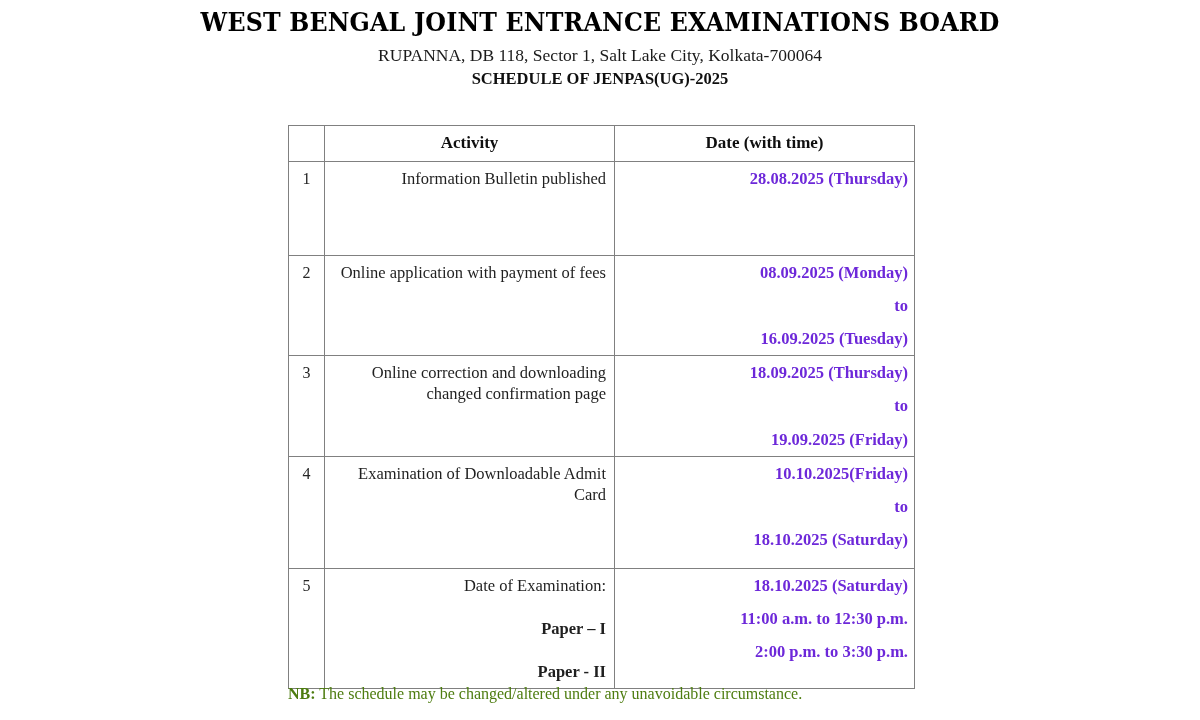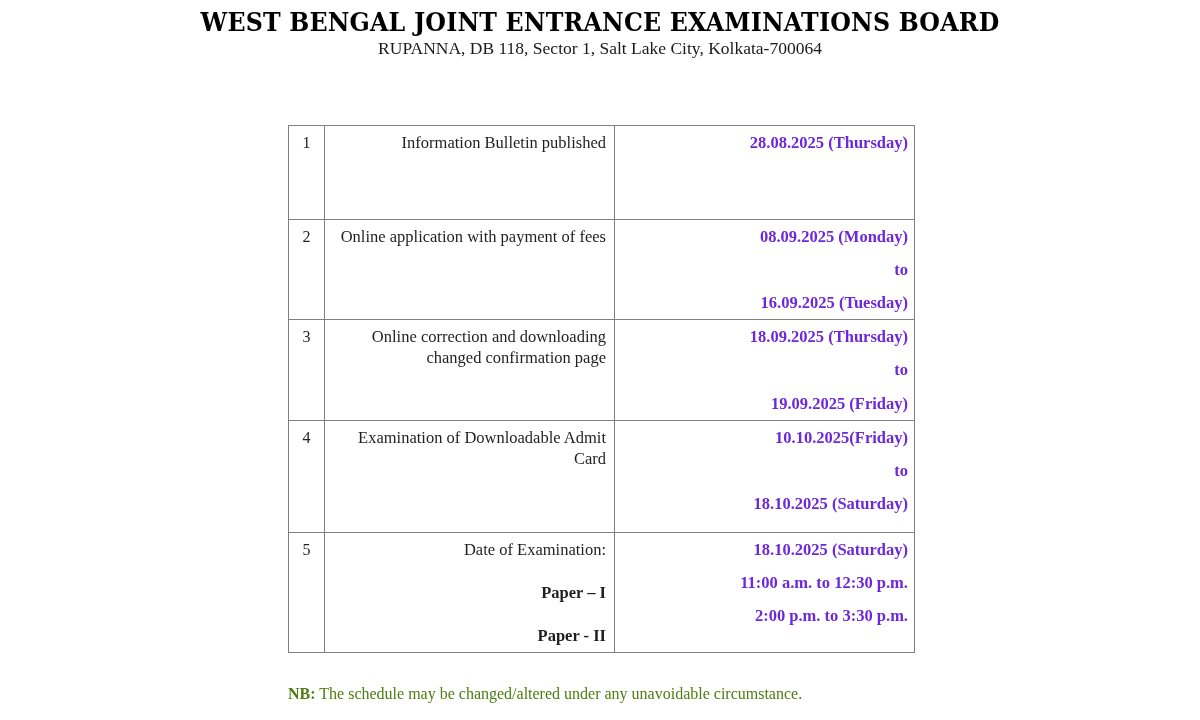--- a/index.html
+++ b/index.html
@@ -29,21 +29,21 @@
     line-height: 1.12;
     color: #000000;
     transform: scaleX(0.93);
     transform-origin: center;
   }
   .org-address {
     font-family: "Liberation Serif", "DejaVu Serif", serif;
     font-size: 17.5px;
     line-height: 1.35;
     color: #1a1a1a;
-    margin-top: 0;
+    margin-top: 7px;
   }
   .schedule-title {
     font-family: "Liberation Serif", "DejaVu Serif", serif;
     font-weight: bold;
     font-size: 16.5px;
     line-height: 1.3;
     color: #0f0f0f;
     margin-top: 1px;
   }
 
@@ -129,30 +129,42 @@
     white-space: nowrap;
   }
   .nb-note .nb-label { font-weight: bold; }
 </style>
 </head>
 <body>
 
 <div class="doc-header">
   <div class="org-title">WEST BENGAL JOINT ENTRANCE EXAMINATIONS BOARD</div>
   <div class="org-address">RUPANNA, DB 118, Sector 1, Salt Lake City, Kolkata-700064</div>
+  <div class="schedule-title">SCHEDULE OF JENPAS(UG)-2025</div>
 </div>
 
 <div class="table-wrap">
   <table class="schedule">
     <colgroup>
       <col class="c-num">
       <col class="c-act">
       <col class="c-date">
     </colgroup>
     <tbody id="table-body">
+      <tr class="head-row">
+        <td>
+          <div class="hdr-text"></div>
+        </td>
+        <td>
+          <div class="hdr-text">Activity</div>
+        </td>
+        <td>
+          <div class="hdr-text">Date (with time)</div>
+        </td>
+      </tr>
     <tr class="r1">
           <td>
             <div class="num-cell">1</div>
           </td>
           <td>
             <div class="act-cell">
               <span class="line">Information Bulletin published</span>
             </div>
           </td>
           <td>

